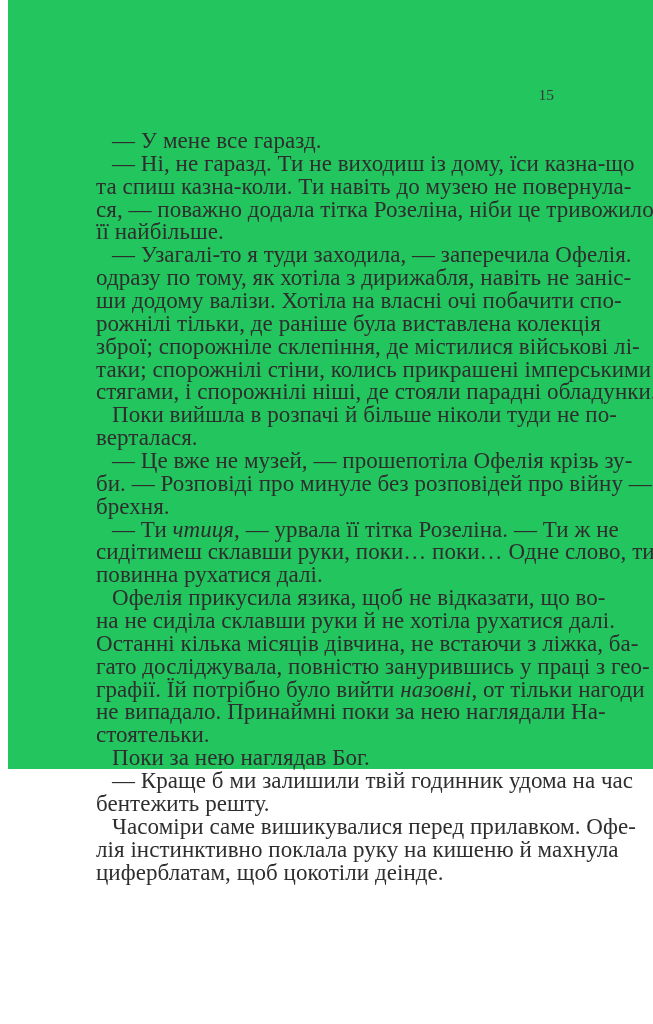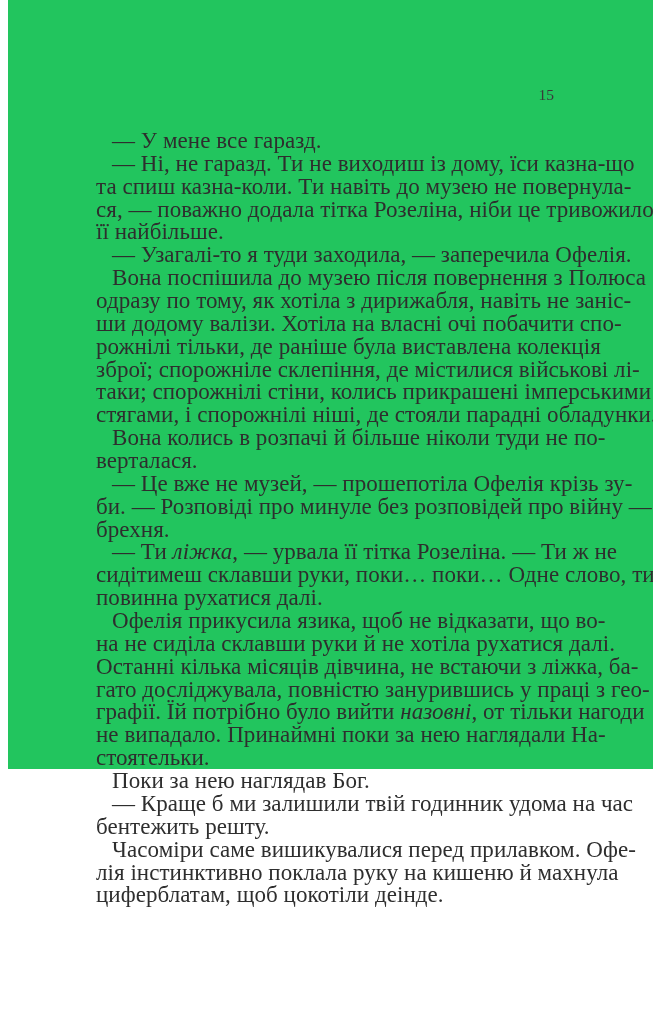--- a/index.html
+++ b/index.html
@@ -63,34 +63,33 @@
 <div class="page">
   <div class="page-number">15</div>
 
   <div class="text-block">
     <div class="line indent last">— У мене все гаразд.</div>
     <div class="line indent">— Ні, не гаразд. Ти не виходиш із дому, їси казна-що</div>
     <div class="line">та спиш казна-коли. Ти навіть до музею не повернула-</div>
     <div class="line">ся, — поважно додала тітка Розеліна, ніби це тривожило</div>
     <div class="line last">її найбільше.</div>
     <div class="line indent">— Узагалі-то я туди заходила, — заперечила Офелія.</div>
-    <div class="line indent">Вона поспішила до музею після повернення з Полюса</div>
     <div class="line">одразу по тому, як хотіла з дирижабля, навіть не заніс-</div>
     <div class="line">ши додому валізи. Хотіла на власні очі побачити спо-</div>
     <div class="line">рожнілі тільки, де раніше була виставлена колекція</div>
     <div class="line">зброї; спорожніле склепіння, де містилися військові лі-</div>
     <div class="line">таки; спорожнілі стіни, колись прикрашені імперськими</div>
     <div class="line">стягами, і спорожнілі ніші, де стояли парадні обладунки.</div>
-    <div class="line indent">Вона колись в розпачі й більше ніколи туди не по-</div>
+    <div class="line indent">Поки вийшла в розпачі й більше ніколи туди не по-</div>
     <div class="line last">верталася.</div>
     <div class="line indent">— Це вже не музей, — прошепотіла Офелія крізь зу-</div>
     <div class="line">би. — Розповіді про минуле без розповідей про війну —</div>
     <div class="line last">брехня.</div>
     <div class="line indent">
-      <span class="seg">— Ти </span><span class="seg it">ліжка</span><span class="seg">, — урвала її тітка Розеліна. — Ти ж не</span>
+      <span class="seg">— Ти </span><span class="seg it">чтиця</span><span class="seg">, — урвала її тітка Розеліна. — Ти ж не</span>
     </div>
     <div class="line">сидітимеш склавши руки, поки… поки… Одне слово, ти</div>
     <div class="line last">повинна рухатися далі.</div>
     <div class="line indent">Офелія прикусила язика, щоб не відказати, що во-</div>
     <div class="line">на не сиділа склавши руки й не хотіла рухатися далі.</div>
     <div class="line">Останні кілька місяців дівчина, не встаючи з ліжка, ба-</div>
     <div class="line">гато досліджувала, повністю занурившись у праці з гео-</div>
     <div class="line">
       <span class="seg">графії. Їй потрібно було вийти </span><span class="seg it">назовні</span><span class="seg">, от тільки нагоди</span>
     </div>

